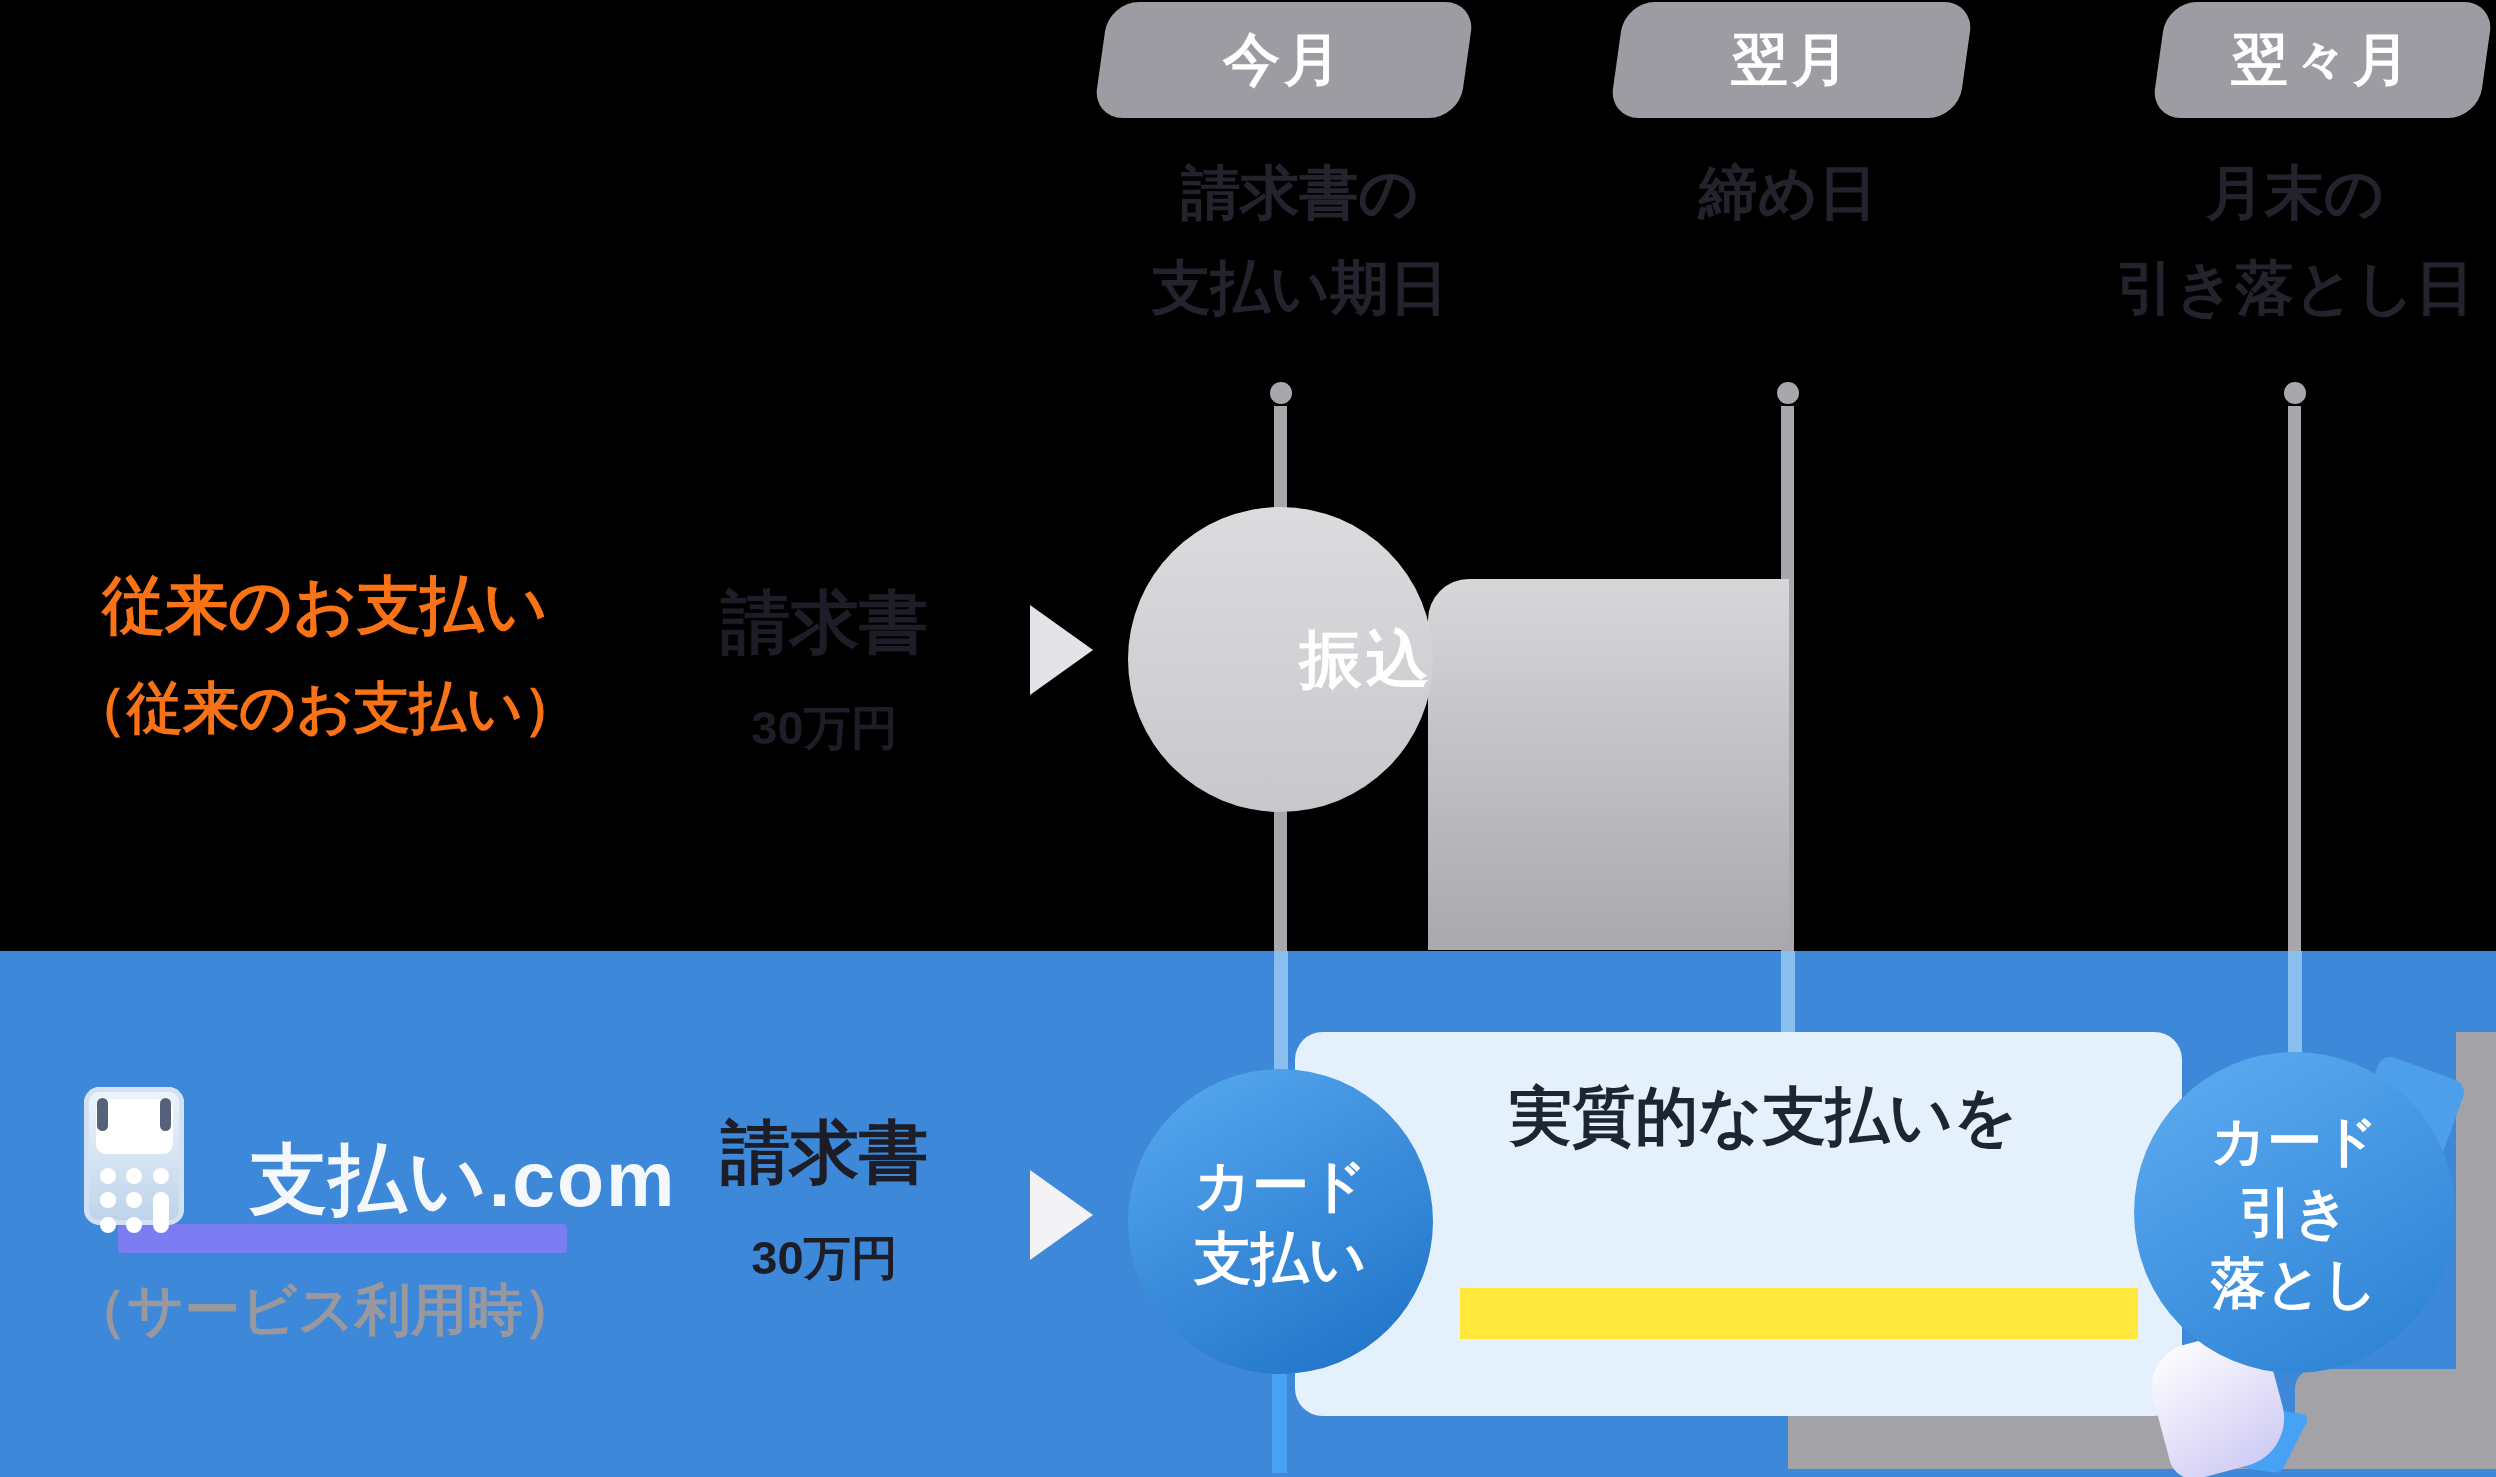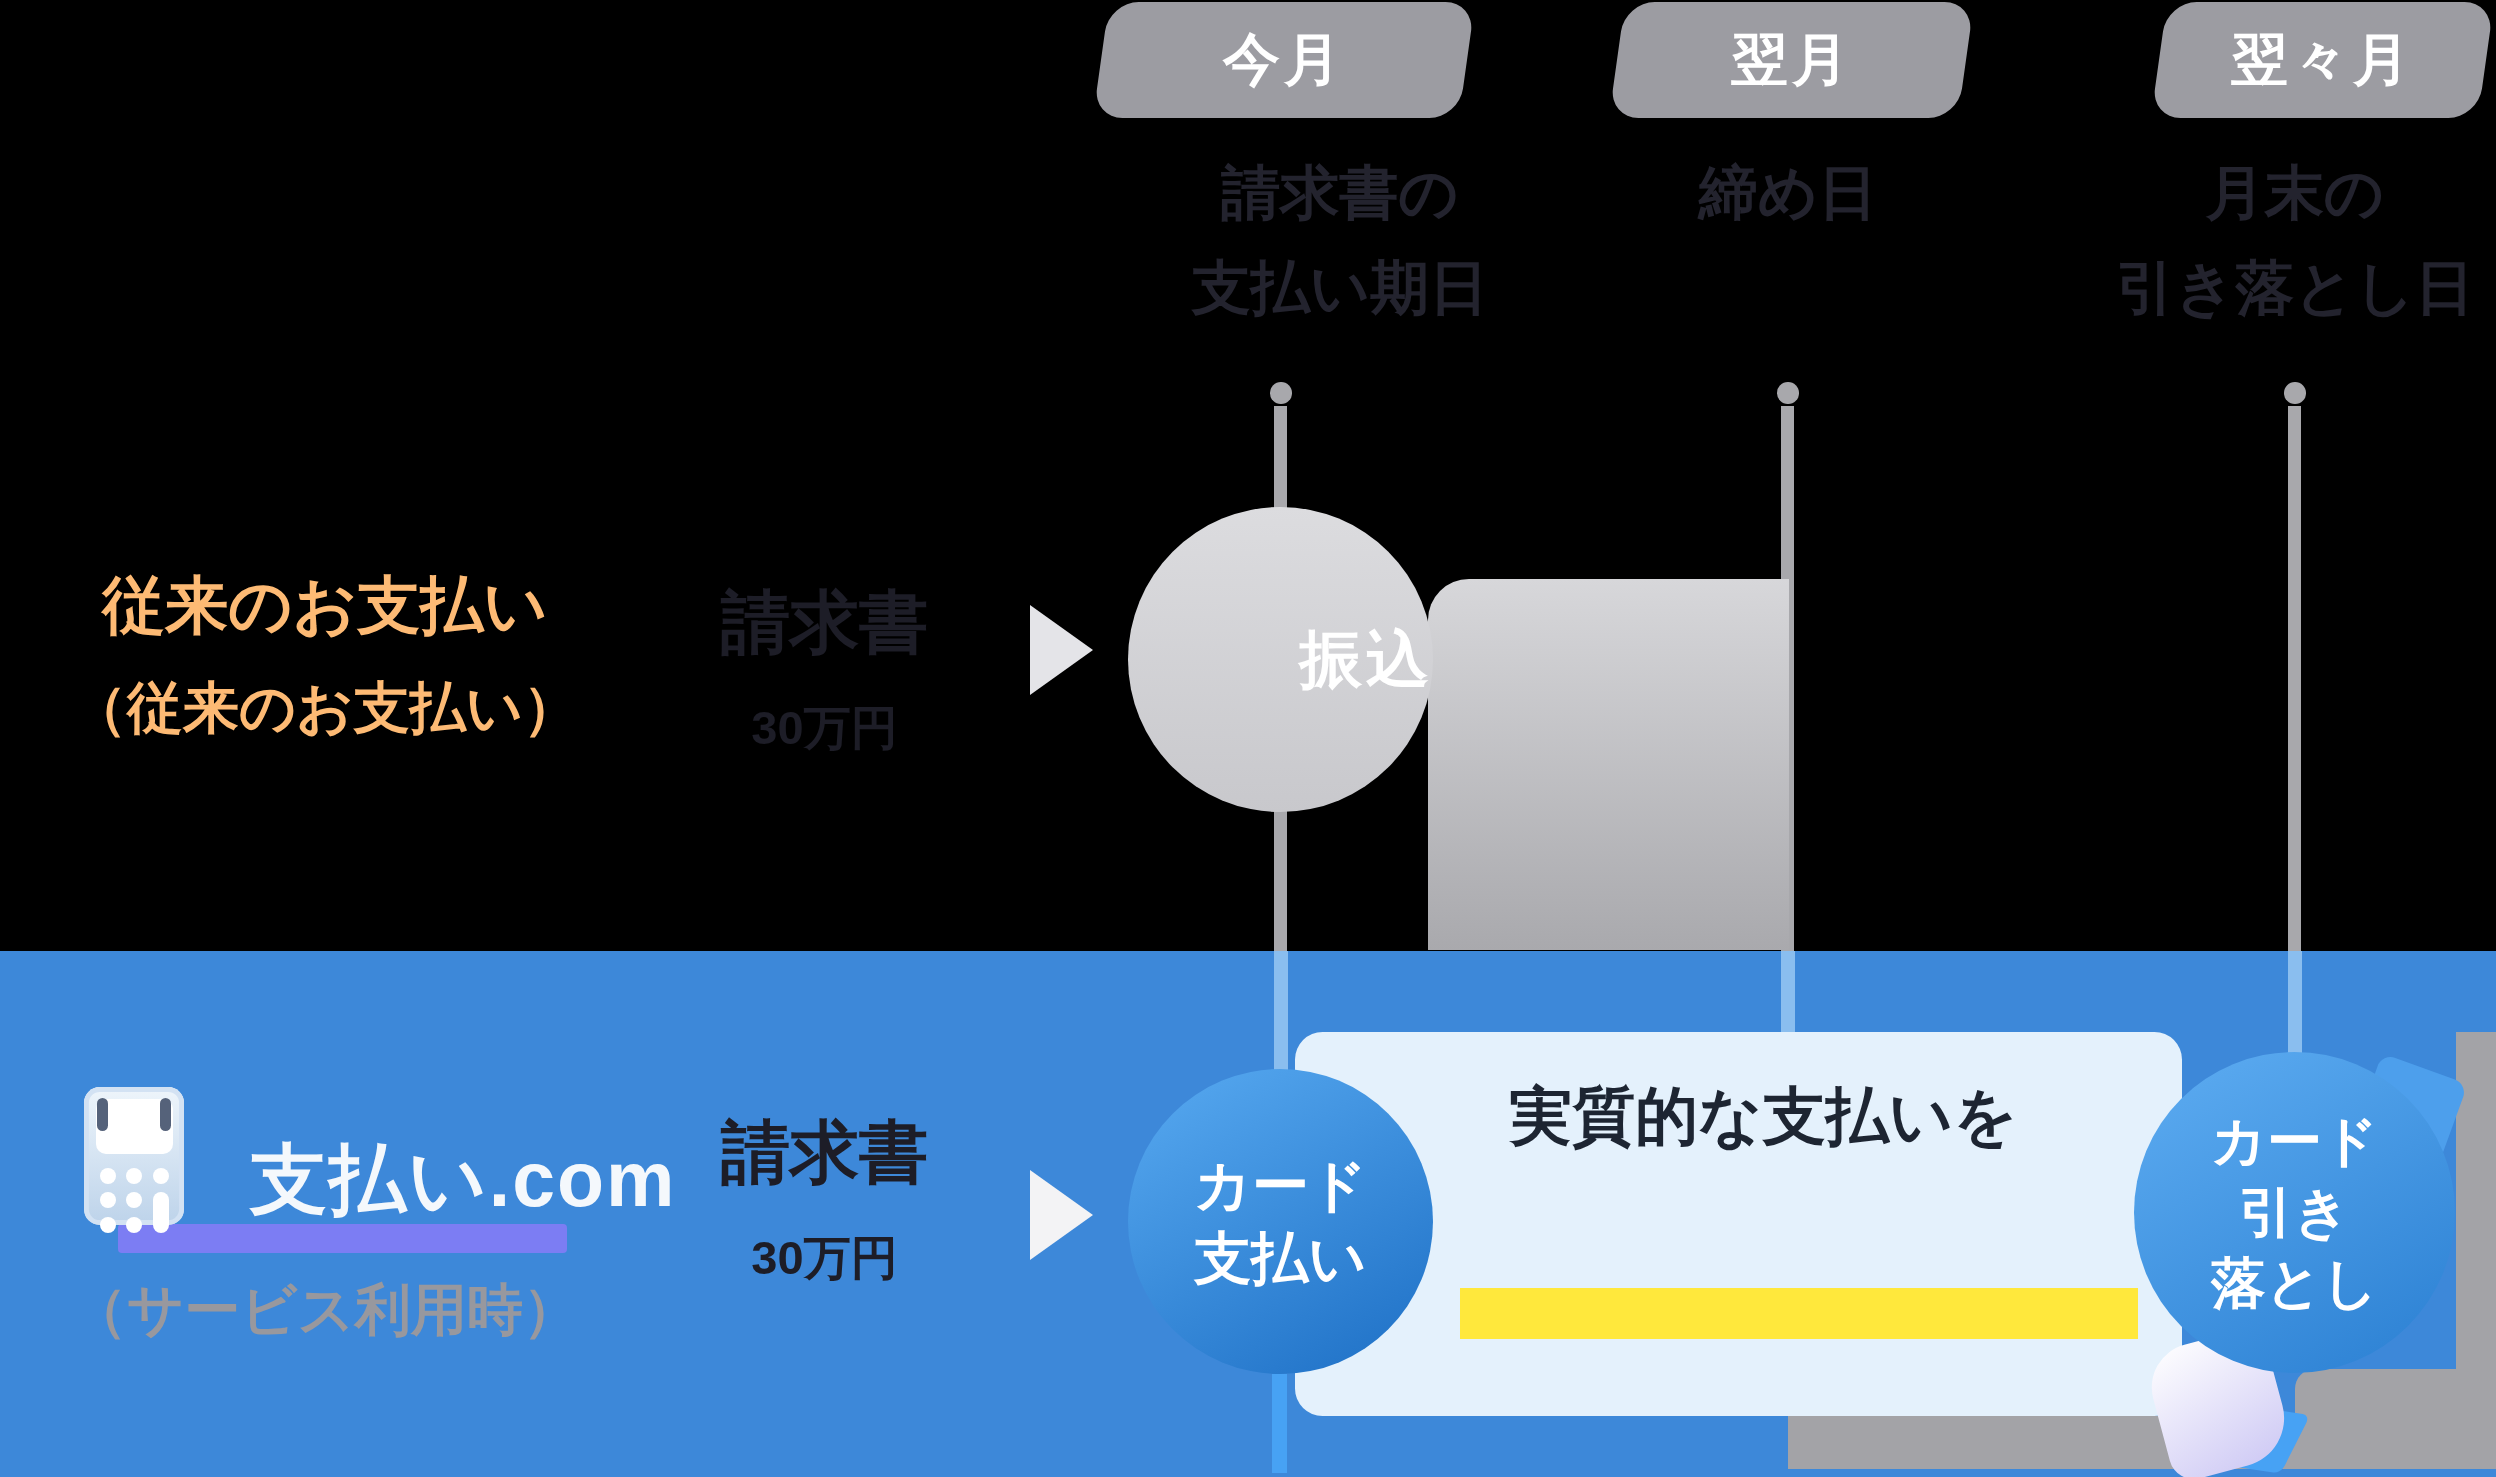--- a/index.html
+++ b/index.html
@@ -10,28 +10,28 @@
   .pill{position:absolute;top:2px;height:116px;background:#9c9ca2;border-radius:29.6px;
         transform:skewX(-8deg);display:flex;align-items:center;justify-content:center;z-index:2;}
   .pill span{transform:skewX(8deg);color:#ffffff;font-size:57px;letter-spacing:3.9px;}
   .pill.m1{left:1101px;width:366px;}
   .pill.m2{left:1617px;width:349px;}
   .pill.m3{left:2159px;width:327px;}
 
   
   .collabel{position:absolute;top:146px;width:512px;text-align:center;color:#23232e;
             font-size:59px;line-height:95px;z-index:2;}
-  .collabel.c1{left:1084px;} .collabel.c2{left:1532px;} .collabel.c3{left:2039px;}
+  .collabel.c1{left:1044px;} .collabel.c2{left:1532px;} .collabel.c3{left:2039px;}
 
   
   .tdot{position:absolute;top:382px;width:21.7px;height:21.7px;border-radius:50%;background:#a8a8ac;z-index:2;}
   .tline{position:absolute;top:406px;width:12.8px;height:548px;background:#a8a8ac;z-index:1;}
 
   
-  .legacy{position:absolute;left:0;top:563px;width:650px;text-align:center;color:#fdba74;z-index:3;}
+  .legacy{position:absolute;left:0;top:563px;width:650px;text-align:center;color:#f97316;z-index:3;}
   .legacy .t{font-size:63px;}
   .legacy .s{font-size:56px;margin-top:21.7px;}
 
   .invoice{position:absolute;left:662px;width:325px;text-align:center;color:#1d1d27;z-index:3;}
   .invoice .l1{font-size:69px;}
   .invoice .l2{font-size:47px;margin-top:27.6px;}
   .invoice.r1{top:577px;}
   .invoice.r2{top:1107px;}
 
   .arr{position:absolute;width:0;height:0;border-top:45px solid transparent;

